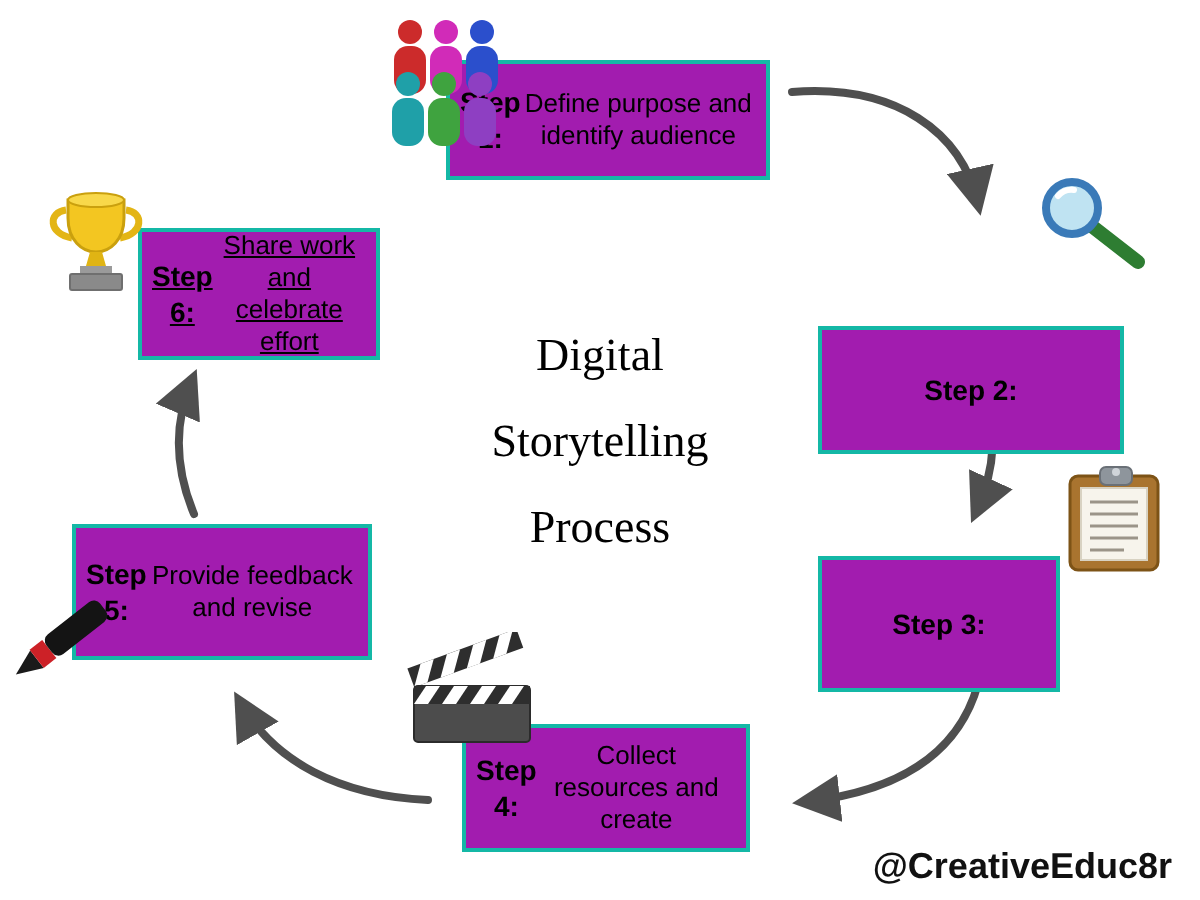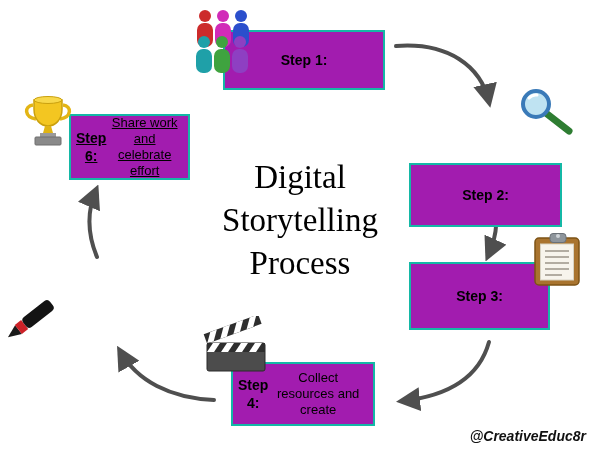--- a/index.html
+++ b/index.html
@@ -11,53 +11,53 @@
   }
   .canvas { position:relative; width:600px; height:450px; background:#fff; overflow:hidden; }
 
   .arrows { position:absolute; left:0; top:0; width:600px; height:450px; }
   .arrows path.flow { fill:none; stroke:#4f4f4f; stroke-width:4; stroke-linecap:round; }
 
   .title {
     position:absolute; left:190px; top:156px; width:220px;
     text-align:center;
     font-family:"Liberation Serif", serif;
-    font-size:33px; line-height:43px; color:#000;
+    font-size:23px; line-height:43px; color:#000;
   }
 
   .step-box {
     position:absolute;
     background:#a21caf;
     border:2px solid #14b8a6;
     display:flex; flex-direction:row;
     align-items:center; justify-content:center;
     text-align:center; padding:4px 5px;
   }
   .step-label { font-weight:bold; font-size:14px; line-height:18px; }
   .step-text  { font-size:13px; line-height:16px; }
 
   #step1 { left:223px; top:30px;  width:162px; height:60px; }
   #step2 { left:409px; top:117px; width:153px; height:64px;margin-top:46px; }
-  #step3 { left:409px; top:262px; width:141px; height:68px; }
+  #step3 { left:409px; top:278px; width:121px; height:68px; }
   #step4 { left:231px; top:362px; width:144px; height:64px; }
   #step5 { left:36px;  top:262px; width:150px; height:68px; }
   #step6 { left:69px;  top:114px; width:121px; height:66px;text-decoration:underline; }
 
   .icon { position:absolute; line-height:0; }
   #icon-people    { left:192px; top:6px;   width:62px; height:70px; }
   #icon-magnifier { left:516px; top:86px;  width:64px; height:50px; }
   #icon-clipboard { left:532px; top:231px; width:52px; height:57px; }
   #icon-clapper   { left:202px; top:316px; width:72px; height:62px; }
   #icon-pen       { left:0px;   top:291px; width:64px; height:58px; }
   #icon-trophy    { left:21px;  top:93px;  width:54px; height:60px; }
   .icon svg { width:100%; height:100%; }
 
   .watermark {
     position:absolute; right:14px; bottom:6px;
-    font-size:14px; font-weight:600; color:#111;font-style:italic;
+    font-size:18px; font-weight:600; color:#111;
   }
 </style>
 </head>
 <body>
 
 <div class="canvas">
 
   <svg class="arrows" viewBox="0 0 600 450" aria-hidden="true">
     <defs>
       <marker id="ah" markerWidth="6" markerHeight="6" refX="4.5" refY="3" orient="auto" markerUnits="strokeWidth">
@@ -72,30 +72,35 @@
   </svg>
 
   <div class="title">
     <div>Digital</div>
     <div>Storytelling</div>
     <div>Process</div>
   </div>
 
   <div class="step-box" id="step1">
     <div class="step-label">Step 1:</div>
+    <div class="step-text">Define purpose and identify audience</div>
   </div>
   <div class="step-box" id="step2">
     <div class="step-label">Step 2:</div>
   </div>
   <div class="step-box" id="step3">
     <div class="step-label">Step 3:</div>
   </div>
   <div class="step-box" id="step4">
     <div class="step-label">Step 4:</div>
     <div class="step-text">Collect resources and create</div>
+  </div>
+  <div class="step-box" id="step5">
+    <div class="step-label">Step 5:</div>
+    <div class="step-text">Provide feedback and revise</div>
   </div>
   <div class="step-box" id="step6">
     <div class="step-label">Step 6:</div>
     <div class="step-text">Share work and celebrate effort</div>
   </div>
 
   <span class="icon" id="icon-people">
     <svg viewBox="0 0 62 70">
 
       <circle cx="13" cy="10" r="6" fill="#cc2b2b"></circle>

